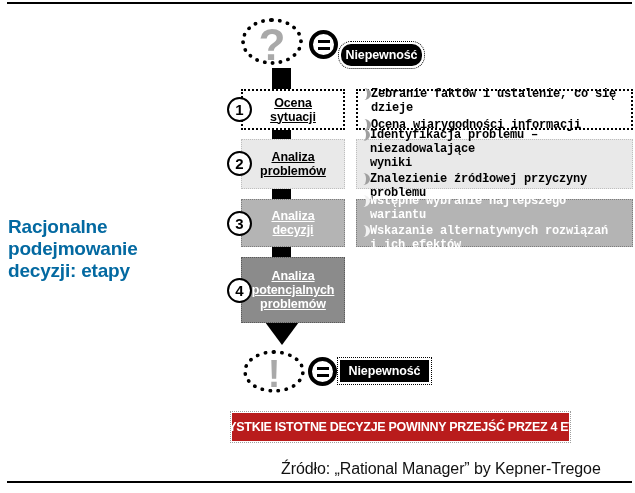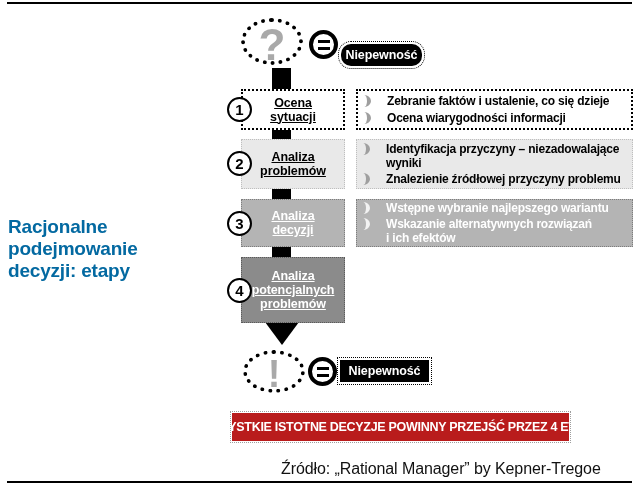--- a/index.html
+++ b/index.html
@@ -58,21 +58,21 @@
   .numc.n1 { top:97px; } .numc.n2 { top:151px; } .numc.n3 { top:211px; } .numc.n4 { top:278px; }
 
   
   .sbox { position:absolute; left:241px; width:104px; display:flex; align-items:center;
     justify-content:center; text-align:center; font-weight:bold; font-size:12.5px;
     line-height:14px; white-space:pre-line; z-index:1; letter-spacing:-0.1px;text-decoration:underline; }
   
   .dbox { position:absolute; left:356px; width:277px; display:flex; flex-direction:column;
     justify-content:center; padding:3px 5px; font-weight:bold; font-size:12px;
     line-height:14.2px; z-index:1; letter-spacing:-0.2px; }
-  .bullet { display:flex; gap:16px; margin:1px 0; }
+  .bullet { display:flex; gap:0; margin:1px 0;font-family:Liberation Mono, monospace; }
   .bullet .txt { white-space:pre-line; }
   .marker { flex:0 0 auto; width:8px; height:12px; margin-top:1px;
     border-right:4.5px solid #9f9f9f;
     border-radius:0 9px 9px 0 / 0 8px 8px 0; }
   .light .marker { border-right-color:#f2f2f2; }
 
   .row1 { top:89px;  height:41px; background:#fff; color:#000; border:2px dotted #000; }
   .row2 { top:139px; height:50px; background:#e9e9e9; color:#000; border:1.5px dotted rgba(0,0,0,0.18); }
   .row3 { top:199px; height:48px; background:#b4b4b4; color:#fff; border:1.5px dotted rgba(0,0,0,0.3); }
   .row4 { top:257px; height:66px; background:#8b8b8b; color:#fff; border:1.5px dotted rgba(0,0,0,0.35); }
@@ -126,21 +126,21 @@
   </div>
 
   <div class="numc n2">2</div>
   <div class="sbox row2">
     <span>Analiza
 problemów</span>
   </div>
   <div class="dbox row2">
     <div class="bullet">
       <span class="marker"></span>
-      <span class="txt">Identyfikacja przyczyny – niezadowalające
+      <span class="txt">Identyfikacja problemu – niezadowalające
 wyniki</span>
     </div>
     <div class="bullet">
       <span class="marker"></span>
       <span class="txt">Znalezienie źródłowej przyczyny problemu</span>
     </div>
   </div>
 
   <div class="numc n3">3</div>
   <div class="sbox row3">

